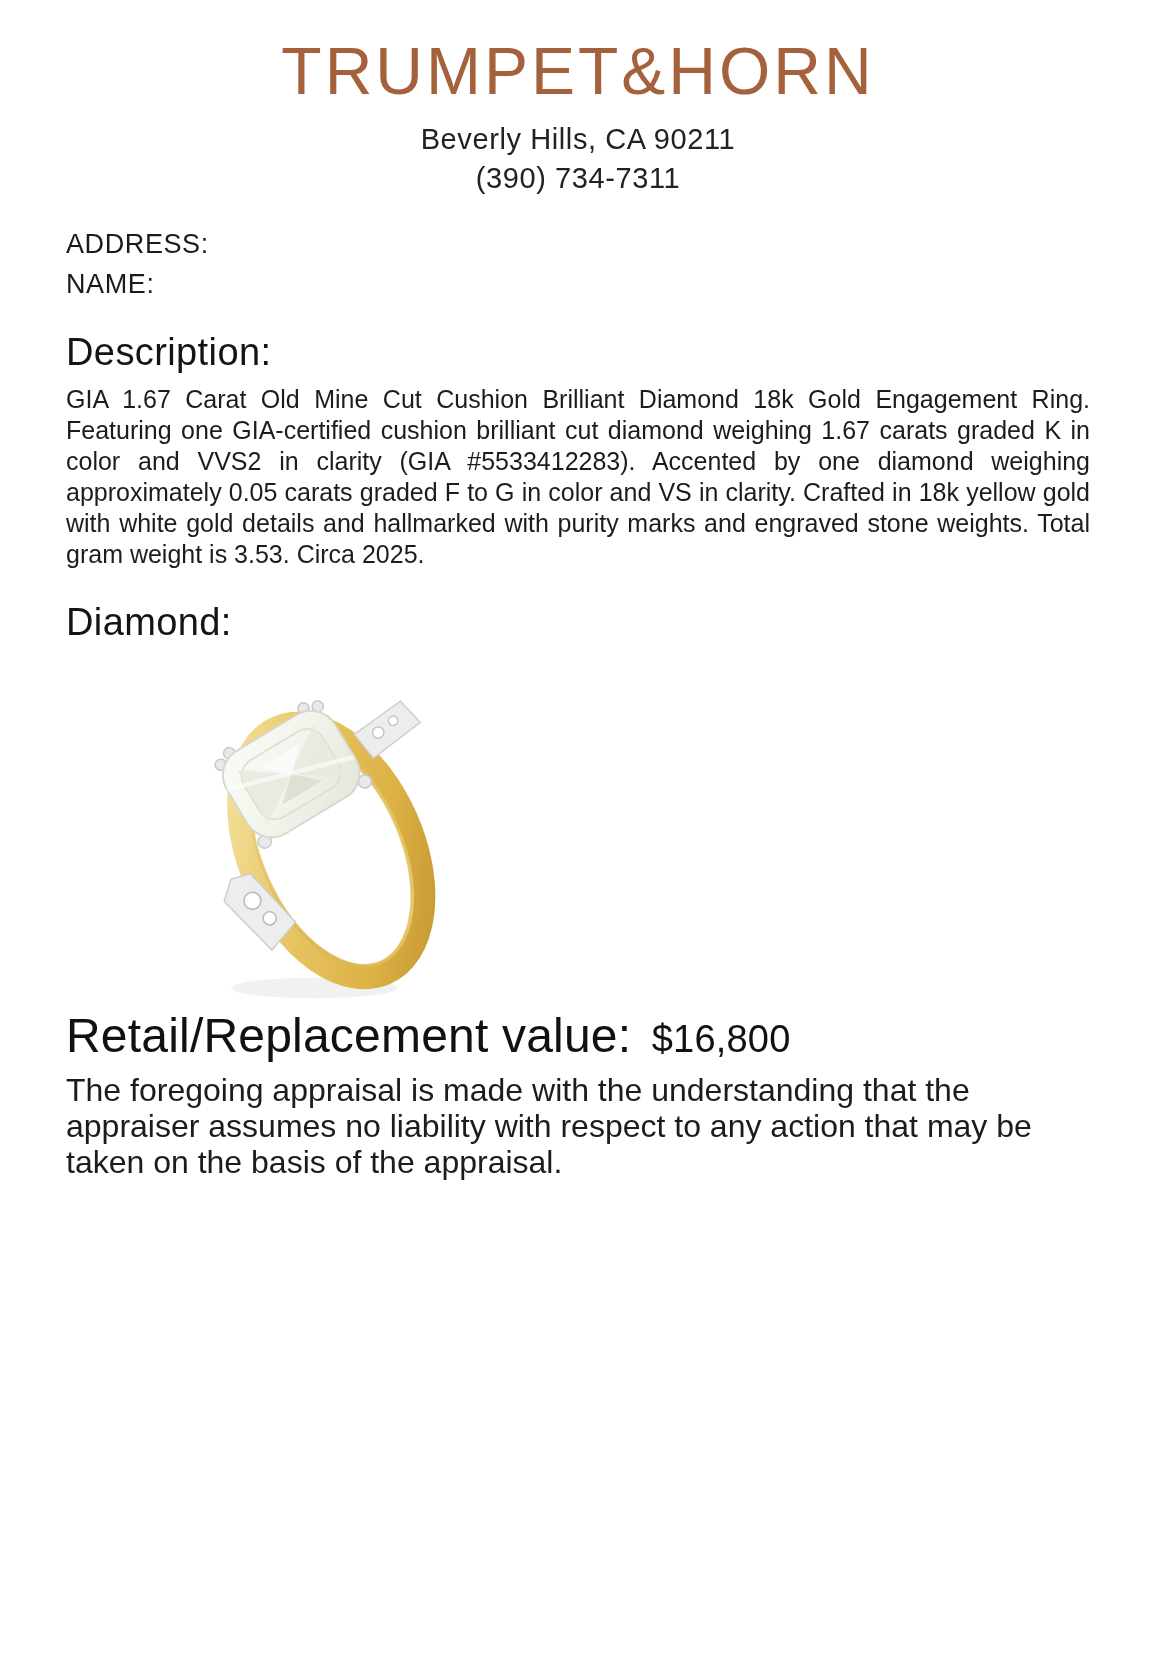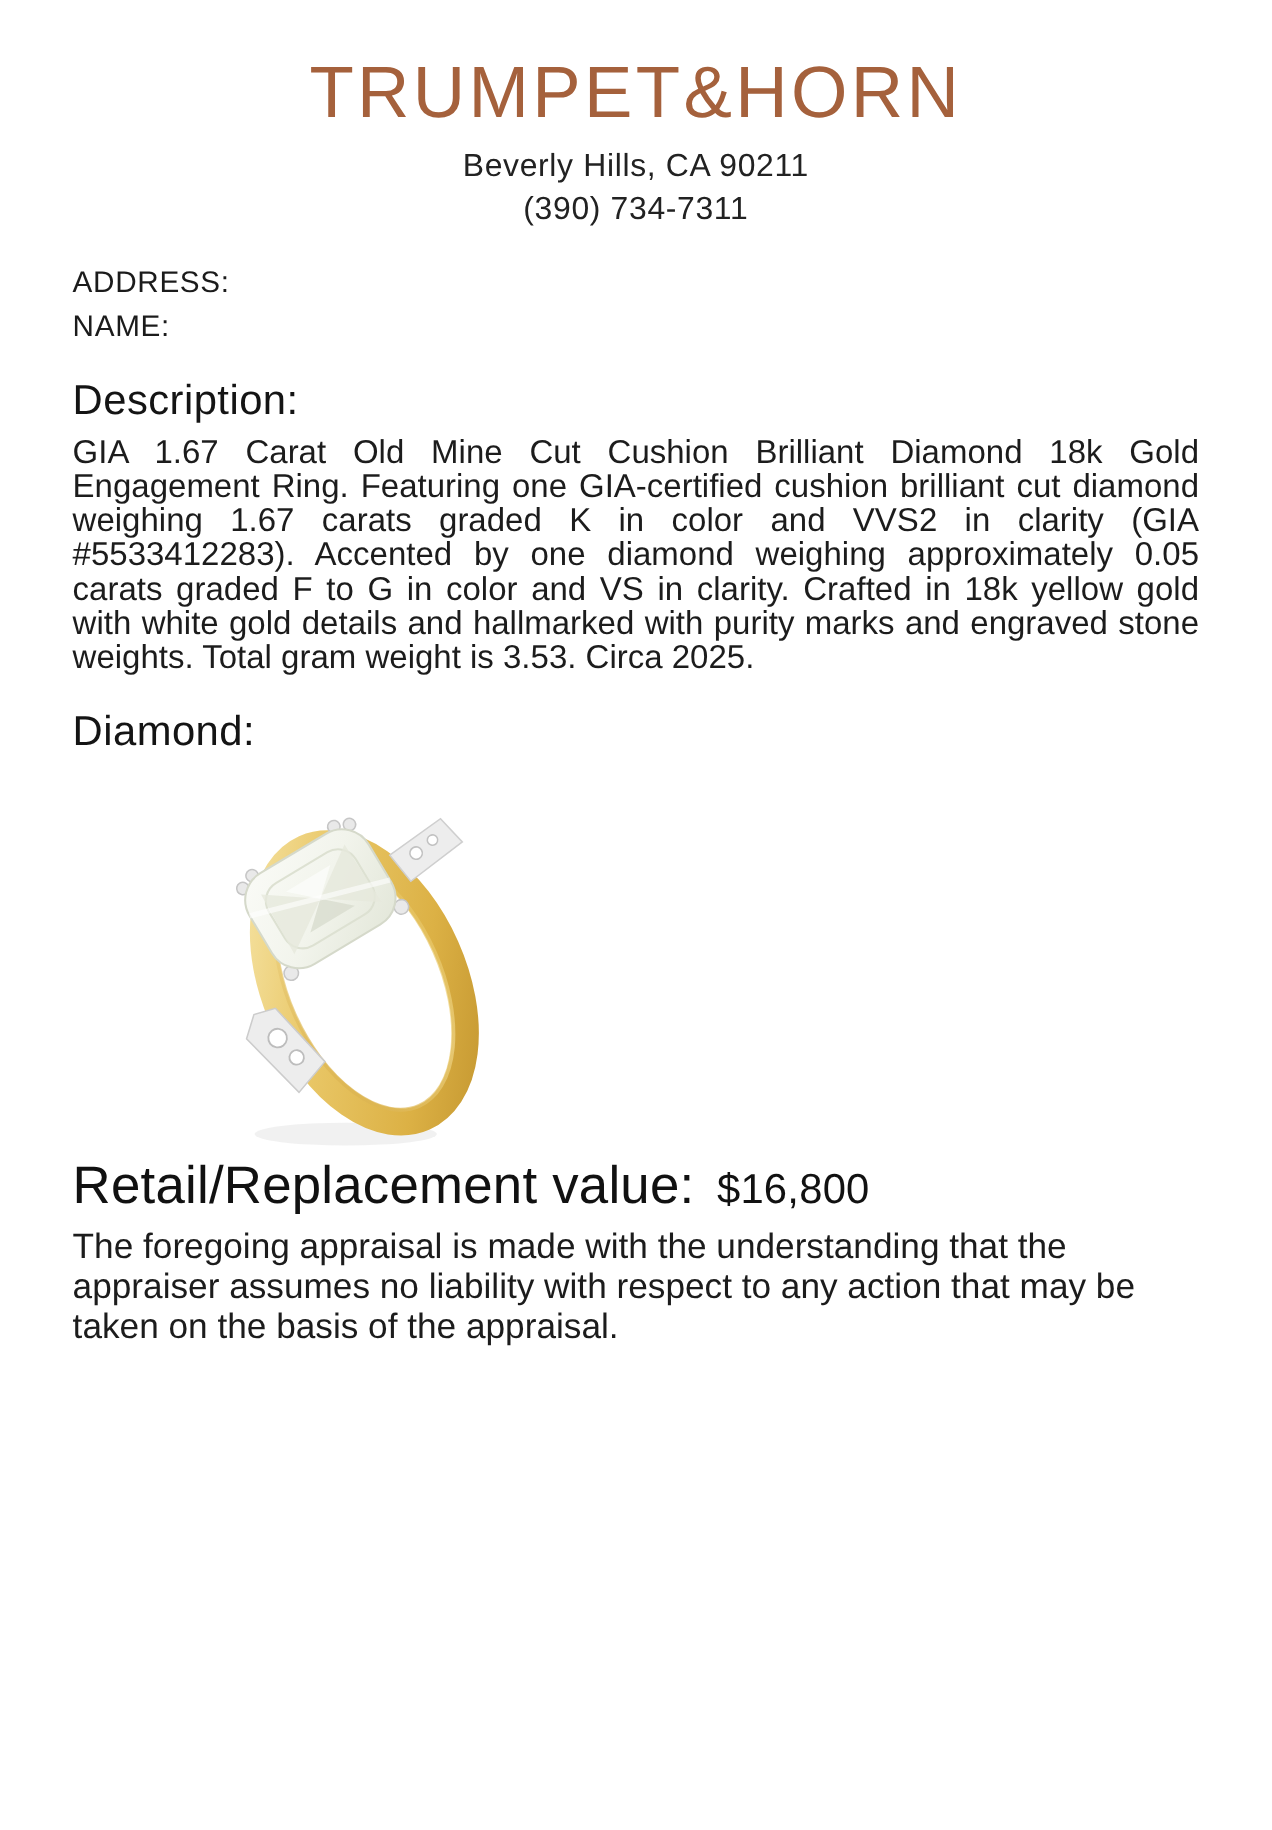--- a/index.html
+++ b/index.html
@@ -1,21 +1,21 @@
 <!DOCTYPE html>
 <html><head>
 <meta charset="utf-8">
 <style>
   * { box-sizing: border-box; }
   html, body { margin: 0; padding: 0; background: #ffffff; }
   .page {
     position: relative;
     width: 1156px;
     height: 1231px;
-    margin: 16px auto;
+    margin: 4px auto;
     background: #ffffff;
     font-family: "Liberation Sans", sans-serif;
     color: #1b1b1b;
     overflow: hidden;
   }
   .header { text-align: center; padding-top: 30px; }
   .logo {
     font-size: 66px;
     line-height: 74px;
     color: #a5613c;
@@ -46,21 +46,21 @@
   .section-heading {
     margin: 26px 66px 0 66px;
     font-size: 38px;
     line-height: 44px;
     letter-spacing: 0.4px;
     color: #141414;
     font-weight: 400;
   }
   .description-body {
     margin: 10px 66px 0 66px;
-    font-size: 30px;
+    font-size: 25px;
     line-height: 31px;
     text-align: justify;
     color: #1c1c1c;
   }
   .picture-heading { margin-top: 30px; }
   .ring-wrap {
     margin: -12px 0 0 164px;
     width: 310px;
     height: 372px;
   }

